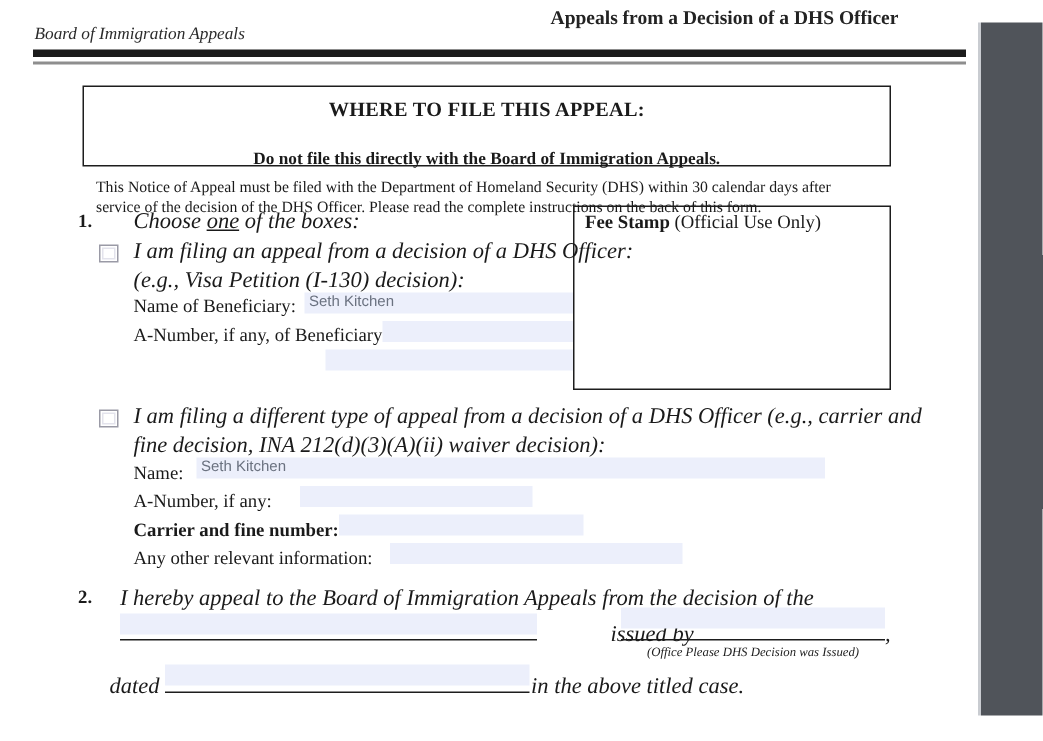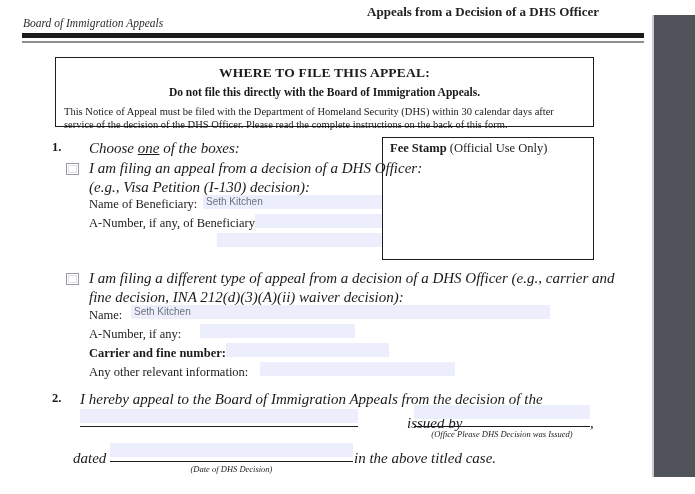--- a/index.html
+++ b/index.html
@@ -83,33 +83,33 @@
     height: 2px;
     background: #8e8e8e;
   }
 
   
   #wtf-box {
     position: absolute;
     left: 55px;
     top: 57px;
     width: 539px;
-    height: 70px;
+    height: 54px;
     border: 1.6px solid #1d1d1d;
     box-sizing: border-box;
   }
   #wtf-title {
     margin-top: 7px;
     text-align: center;
     font-weight: bold;
     font-size: 13.5px;
     letter-spacing: .2px;
   }
   #wtf-sub {
-    margin-top: 5px;
+    margin-top: 19px;
     text-align: center;
     font-weight: bold;
     font-size: 11.5px;
   }
   #wtf-body {
     margin: 7px 8px 0 8px;
     font-size: 10.5px;
     line-height: 13px;
     text-align: left;
   }
@@ -278,19 +278,18 @@
   </div>
   <div class="blank-line" style="left:414px; top:426px; width:176px;"></div>
   <div class="caption" style="left:414px; top:429px; width:176px;">(Office Please DHS Decision was Issued)</div>
   <div class="q-text" style="left:590px; top:415px;">,</div>
 
   <div class="q-text" style="left:73px; top:450px;">dated</div>
   <div class="field" style="left:110px; top:443px; width:243px;">
     <span class="val"></span>
   </div>
   <div class="blank-line" style="left:110px; top:461px; width:243px;"></div>
-  <div class="caption" style="left:110px; top:464px; width:243px;">(Date of DHS Decision)</div>
   <div class="q-text" style="left:354px; top:450px;">in the above titled case.</div>
 
 </div>
 
 <div id="viewer-panel-edge"></div>
 <div id="viewer-panel"></div>
 
 </body></html>

